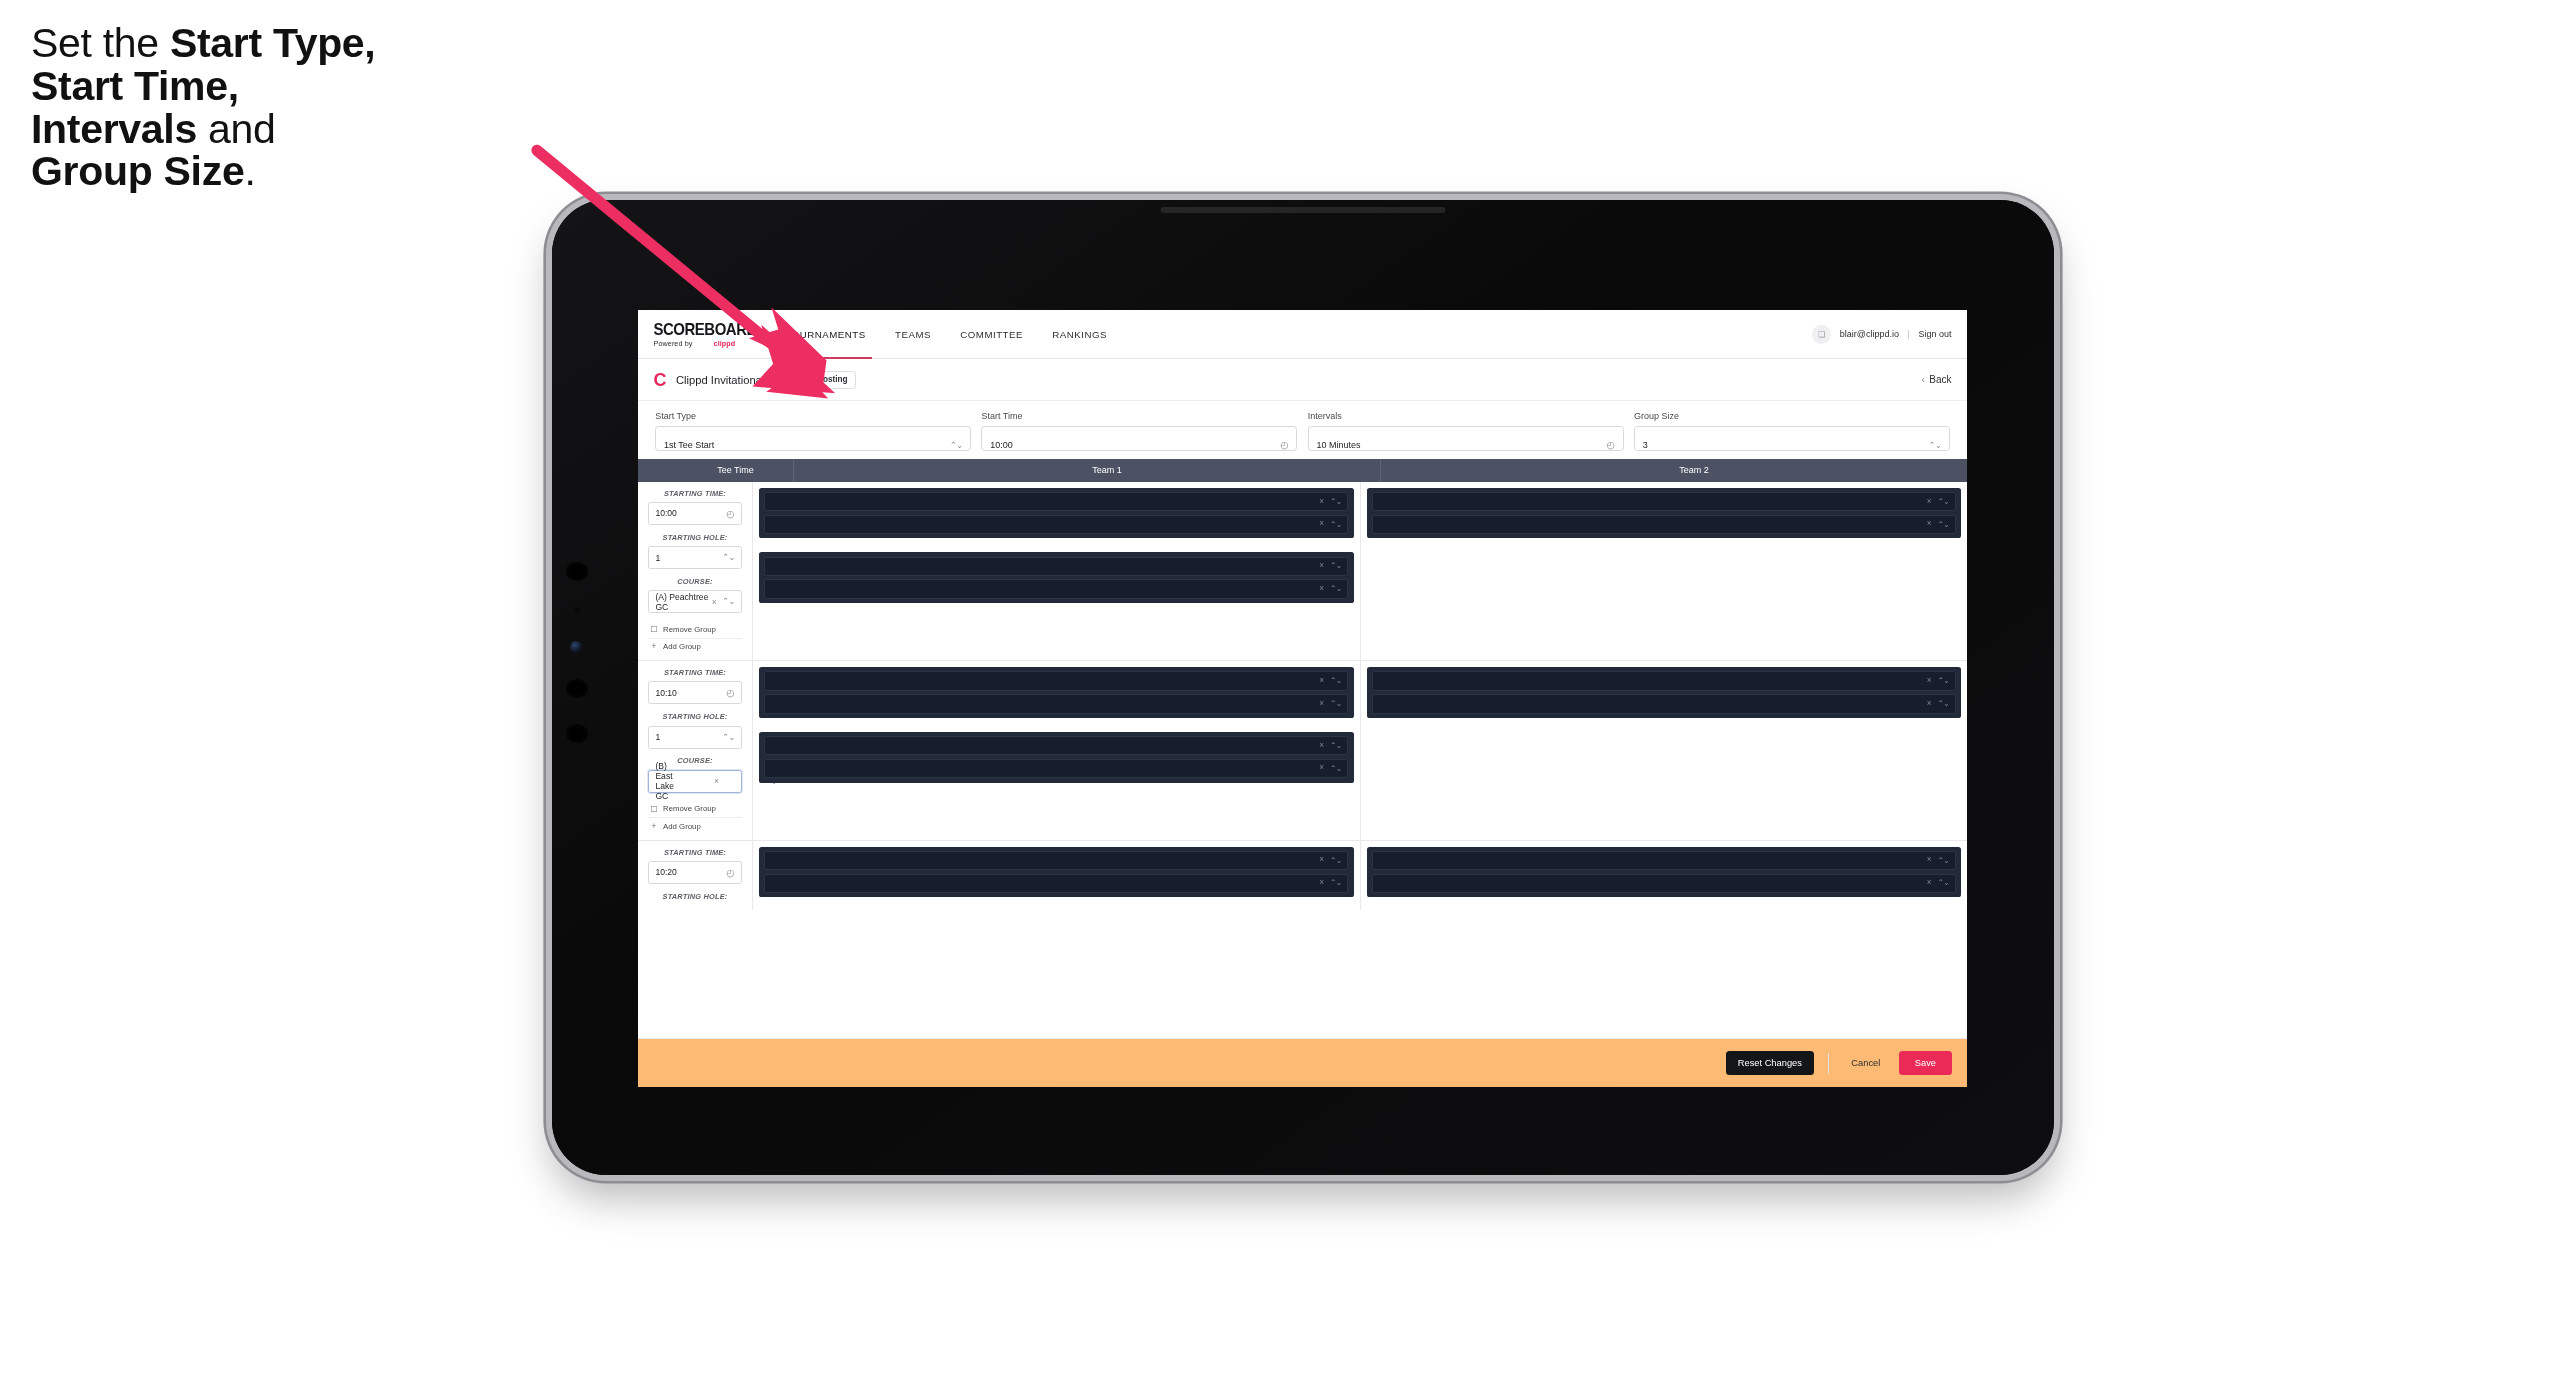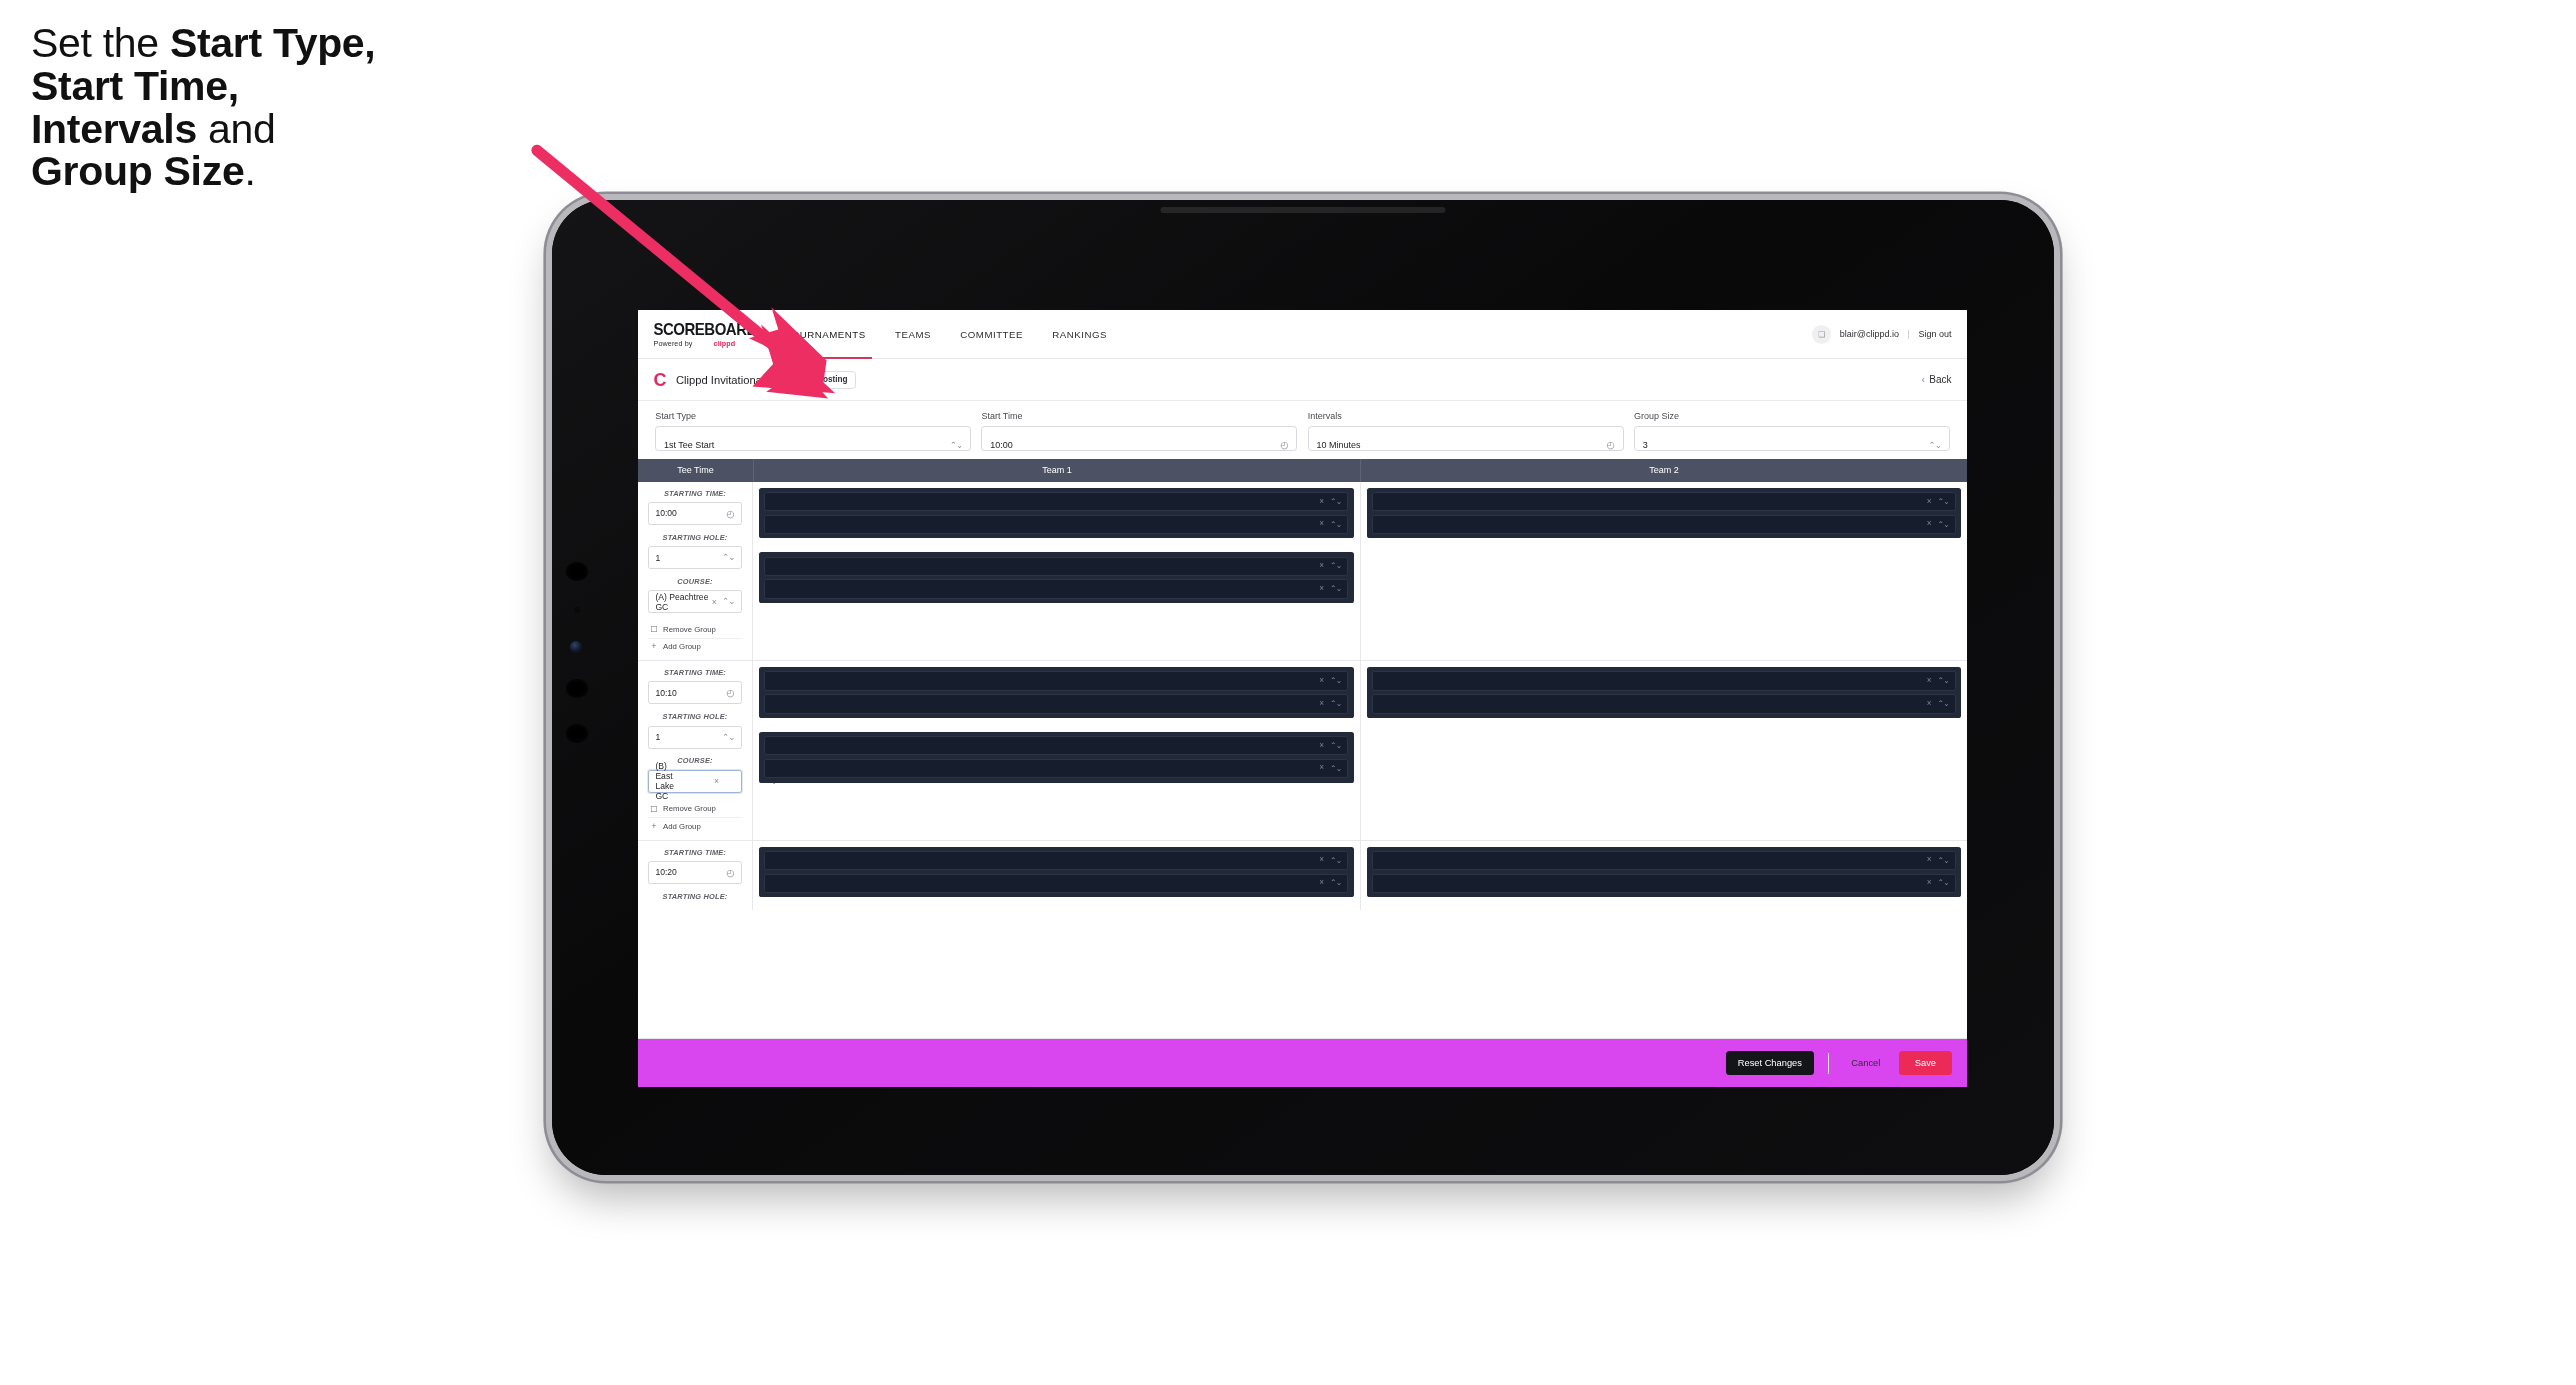--- a/index.html
+++ b/index.html
@@ -171,20 +171,21 @@
   .tbl-head {
     display: flex;
     background: #4c5263;
     color: #fff;
     height: 22.4px; align-items: stretch;
   }
   .th {
     display: flex; align-items: center; justify-content: center;
     font-size: 9px; font-weight: 400;
     border-right: 0.9px solid #5f6577;
+    padding-left: 40px;
   }
   .th.teetime { width: 115px; }
   .th.team { flex: 1; }
   .th:last-child { border-right: none; }
 
   .tbl-body { background: #fff; }
   .grp-row {
     display: flex;
     border-bottom: 0.9px solid #e8e8ec;
   }
@@ -243,21 +244,21 @@
     cursor: pointer;
   }
   .player-ctl:last-child { margin-bottom: 0; }
   .player-ctl .x { color: #7d8496; font-size: 8.2px; line-height: 1; }
   .player-ctl .sp { color: #7d8496; font-size: 7.8px; letter-spacing: -0.9px; line-height: 1; }
 
   
   .actionbar {
     position: absolute; left: 0; right: 0; bottom: 0;
     height: 48px;
-    background: #d946ef;
+    background: #fdba74;
     border-top: 0.9px solid #e8e8ec;
     display: flex; align-items: center; justify-content: flex-end;
     padding-right: 15.5px; gap: 0;
   }
   .btn-reset {
     background: #141519; color: #fff;
     font-size: 9.3px; font-weight: 500;
     padding: 7px 12px; border-radius: 3.5px;
     cursor: pointer;
   }

